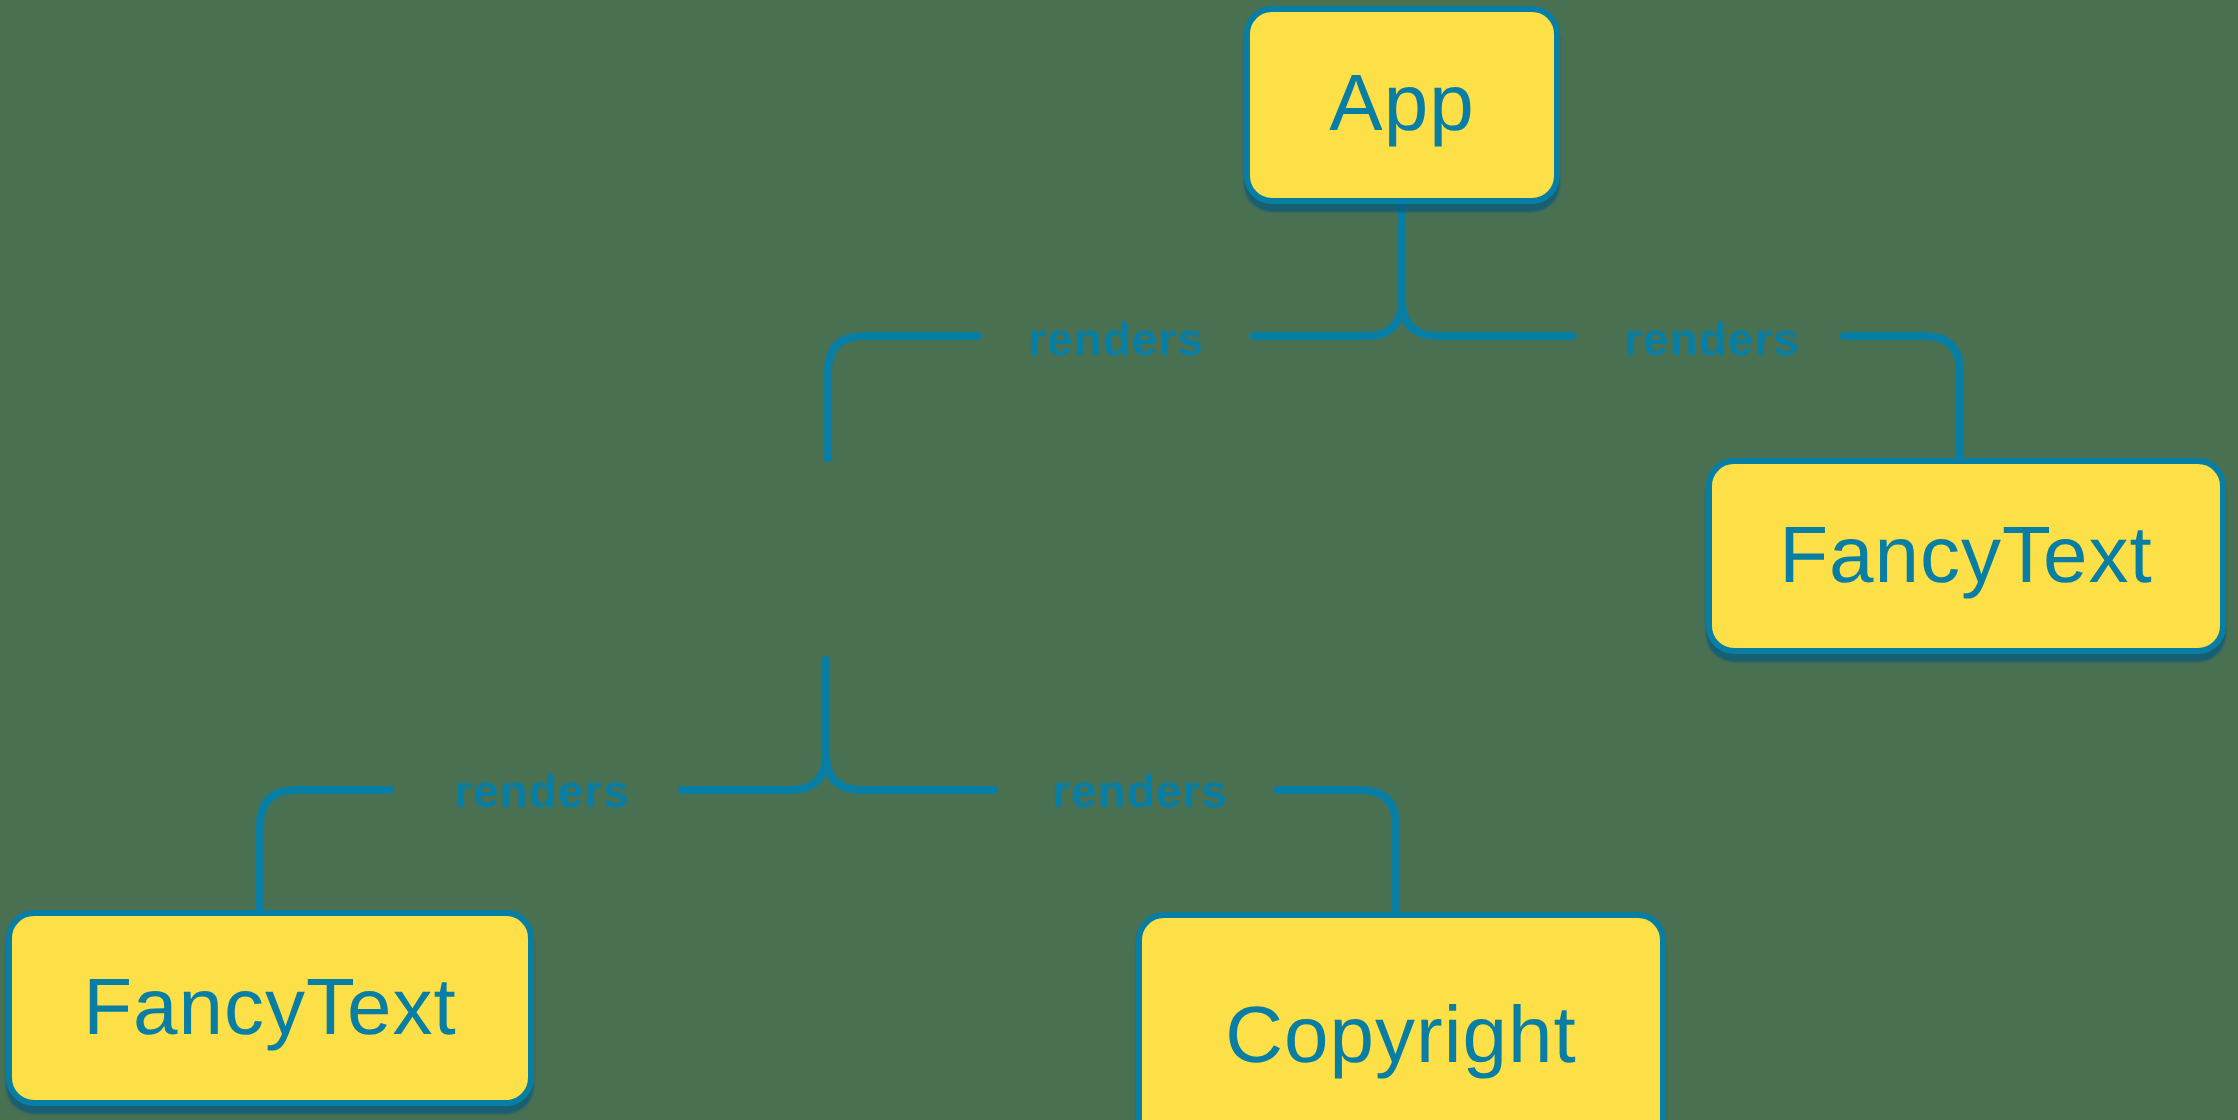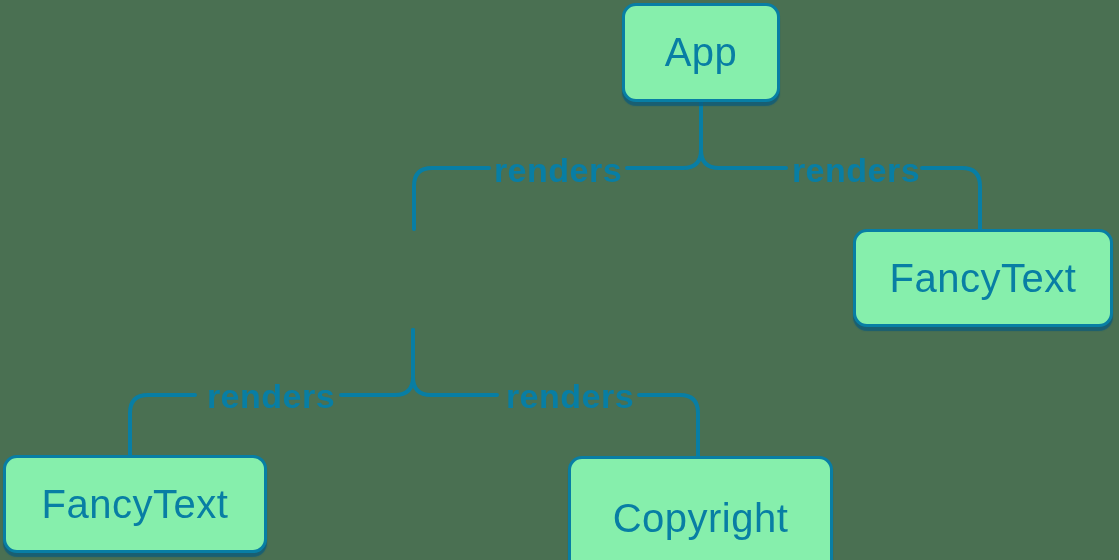--- a/index.html
+++ b/index.html
@@ -24,21 +24,21 @@
   }
   .edges path {
     fill: none;
     stroke: #087ea4;
     stroke-width: 4;
     stroke-linecap: round;
   }
   .node {
     position: absolute;
     box-sizing: border-box;
-    background: #86efac;
+    background: #fde047;
     border: 3px solid #087ea4;
     border-radius: 14px;
     box-shadow: 0 4px 1px rgba(10, 90, 125, 0.75);
     display: flex;
     align-items: center;
     justify-content: center;
     color: #087ea4;
     font-size: 40px;
     font-weight: 400;
     letter-spacing: 0.5px;
@@ -46,21 +46,21 @@
   }
   .node-app            { left: 622px; top: 3px;   width: 158px; height: 99px;  }
   .node-insp-gen       { left: 197px; top: 228px; width: 460px; height: 102px; }
   .node-fancy-right    { left: 853px; top: 229px; width: 260px; height: 98px;  }
   .node-fancy-left     { left: 3px;   top: 455px; width: 264px; height: 98px;  }
   .node-copyright      { left: 568px; top: 456px; width: 265px; height: 124px; }
   .edge-label {
     position: absolute;
     transform: translate(-50%, -50%);
     color: #087ea4;
-    font-size: 34px;
+    font-size: 23px;
     font-weight: 700;
     letter-spacing: 0.5px;
     white-space: nowrap;
   }
   .edge-label-1 { left: 558px; top: 170px; }
   .edge-label-2 { left: 856px; top: 170px; }
   .edge-label-3 { left: 271px; top: 396px; }
   .edge-label-4 { left: 570px; top: 396px; }
 </style>
 </head>

